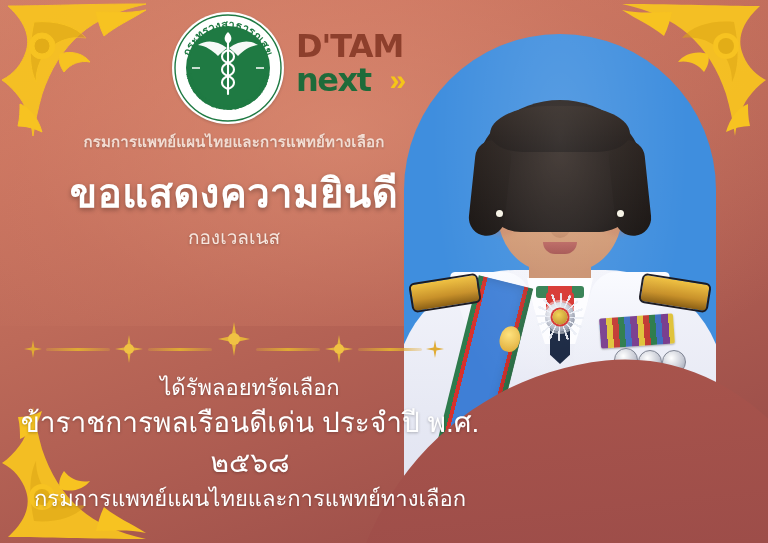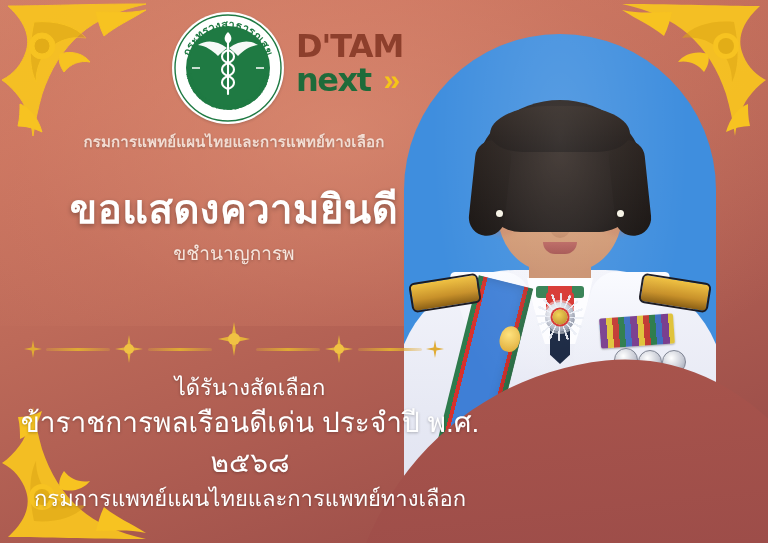--- a/index.html
+++ b/index.html
@@ -302,21 +302,21 @@
     position:absolute; left:296px; top:30px;
     line-height:1;
     user-select:none;
   }
   .dtam-top{
     font-size:32px; font-weight:bold; letter-spacing:-1px;
     color:#8d3f2c;
     font-family:"DejaVu Sans", sans-serif;
   }
   .dtam-bottom{
-    display:flex; align-items:center; gap:12px; margin-top:2px;
+    display:flex; align-items:center; gap:18px; margin-top:2px;
   }
   .dtam-next{
     font-size:32px; font-weight:bold; letter-spacing:-1.5px;
     color:#1e6b3a;
     font-family:"DejaVu Sans", sans-serif;
   }
   .dtam-chev{
     font-size:30px; font-weight:bold; color:#f5c518; letter-spacing:-6px;
     margin-left:1px;
   }
@@ -331,21 +331,21 @@
     text-shadow:0 1px 2px rgba(0,0,0,.25);
   }
   .dept-en{
     font-size:10px; font-weight:bold; letter-spacing:.6px; margin-top:3px;
     color:#ecd2c7;
     text-shadow:0 1px 2px rgba(0,0,0,.25);
   }
 
   
   .headline{
-    position:absolute; left:0; top:186px; width:468px; text-align:center;
+    position:absolute; left:0; top:170px; width:468px; text-align:center;
     color:#ffffff;
   }
   .congrats{
     font-size:40px; font-weight:bold; letter-spacing:.5px;
     text-shadow:0 2px 5px rgba(0,0,0,.32);
     line-height:1.15;
   }
   .person-name{
     font-size:31px; font-weight:bold; margin-top:6px;
     text-shadow:0 2px 4px rgba(0,0,0,.30);
@@ -551,21 +551,21 @@
       <span class="dtam-chev">»</span>
     </div>
   </div>
 
   <div class="dept">
     <div class="dept-th">กรมการแพทย์แผนไทยและการแพทย์ทางเลือก</div>
   </div>
 
   <div class="headline">
     <div class="congrats">ขอแสดงความยินดี</div>
-    <div class="person-unit">ขชำนาญการพ</div>
+    <div class="person-unit">กองเวลเนส</div>
   </div>
 
   <div class="divider">
     <svg width="18" height="18" viewBox="0 0 18 18" aria-hidden="true">
       <path d="M9 0 L10.4 7.6 L18 9 L10.4 10.4 L9 18 L7.6 10.4 L0 9 L7.6 7.6 Z" fill="#e0ab33"></path>
     </svg>
     <span class="div-line"></span>
     <svg width="30" height="30" viewBox="0 0 30 30" aria-hidden="true">
       <path d="M15 1 L17 13 L29 15 L17 17 L15 29 L13 17 L1 15 L13 13 Z" fill="#e5b23a"></path>
       <circle cx="15" cy="15" r="5" fill="#f0c243"></circle>
@@ -580,18 +580,18 @@
       <path d="M15 1 L17 13 L29 15 L17 17 L15 29 L13 17 L1 15 L13 13 Z" fill="#e5b23a"></path>
       <circle cx="15" cy="15" r="5" fill="#f0c243"></circle>
     </svg>
     <span class="div-line"></span>
     <svg width="18" height="18" viewBox="0 0 18 18" aria-hidden="true">
       <path d="M9 0 L10.4 7.6 L18 9 L10.4 10.4 L9 18 L7.6 10.4 L0 9 L7.6 7.6 Z" fill="#e0ab33"></path>
     </svg>
   </div>
 
   <div class="award">
-    <div class="award-line">ได้รันางสัดเลือก</div>
+    <div class="award-line">ได้รัพลอยทรัดเลือก</div>
     <div class="award-line em">ข้าราชการพลเรือนดีเด่น ประจำปี พ.ศ. ๒๕๖๘</div>
     <div class="award-line">กรมการแพทย์แผนไทยและการแพทย์ทางเลือก</div>
   </div>
 
 </div>
 
 </body></html>

